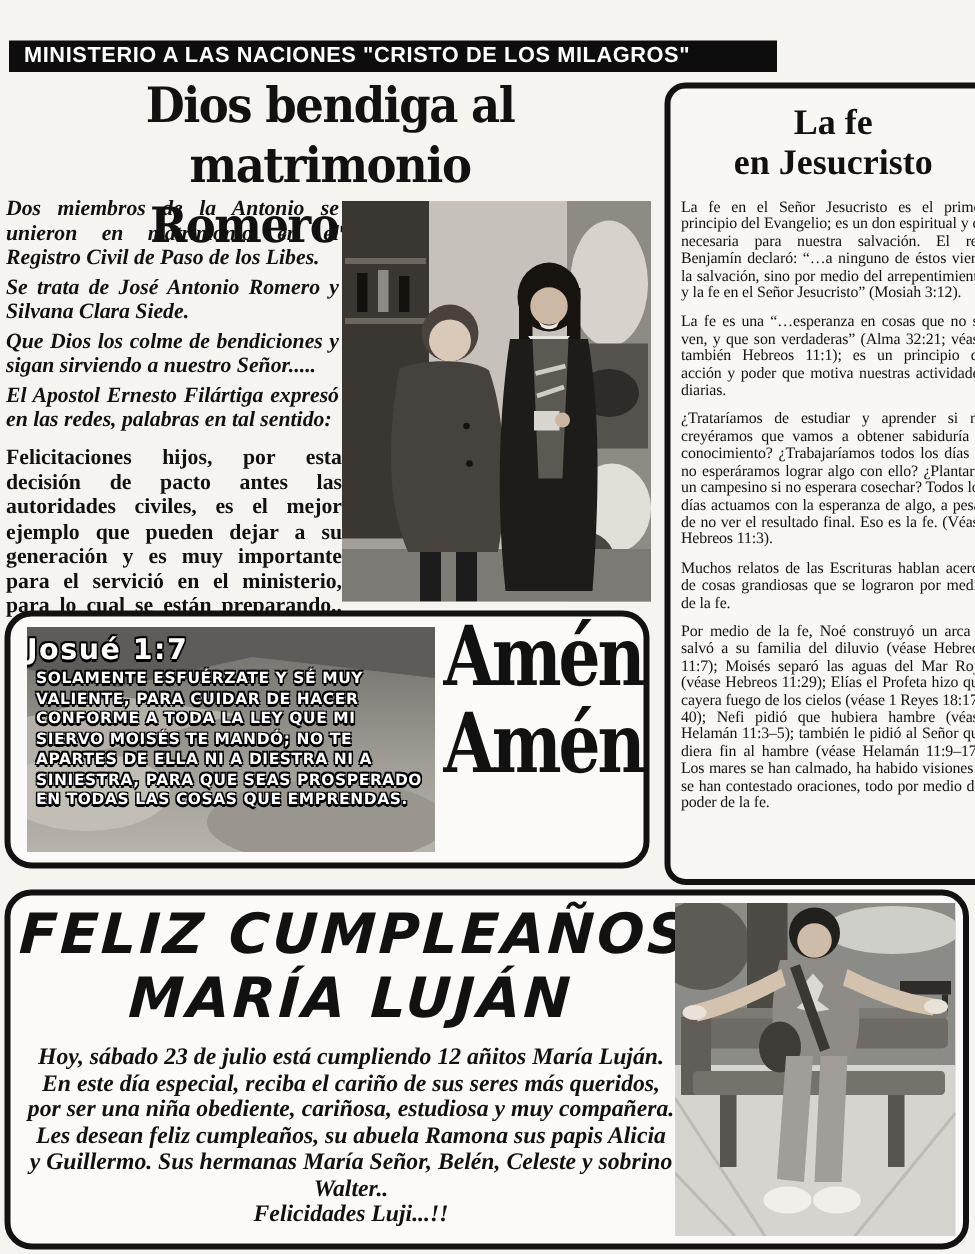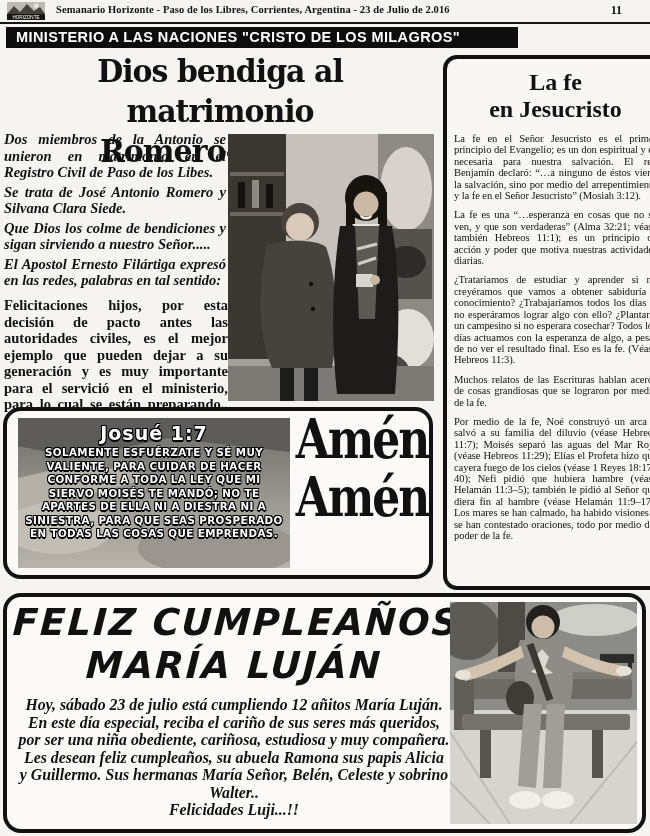--- a/index.html
+++ b/index.html
@@ -29,21 +29,21 @@
   .quote{position:absolute;left:4px;top:297px;width:224px;text-align:justify;
     font-weight:bold;font-size:14.5px;line-height:16.5px;}
   .quote .sig{font-weight:normal;}
   
   .wphoto{position:absolute;left:228px;top:134px;width:206px;height:267px;background:#a9a6a2;}
   
   .sbox{position:absolute;left:3px;top:407px;width:430px;height:172px;border:4px solid #121212;
     border-radius:18px;background:#fbfaf8;box-sizing:border-box;}
   .sphoto{position:absolute;left:11px;top:7px;width:272px;height:150px;overflow:hidden;
     background:linear-gradient(180deg,#6e6d69 0%,#88867f 34%,#a09d96 60%,#b7b3ab 100%);}
-  .stext{position:absolute;left:0;top:4px;width:100%;text-align:center;color:#fff;
+  .stext{position:absolute;left:0;top:4px;width:100%;color:#fff;
     font-family:"DejaVu Sans",sans-serif;font-weight:bold;
     text-shadow:-1px -1px 0 #000,1px -1px 0 #000,-1px 1px 0 #000,1px 1px 0 #000,0 2px 0 #000;}
   .stitle{font-size:19px;letter-spacing:1px;margin-bottom:2px;}
   .sbody{font-size:10.3px;line-height:13.5px;letter-spacing:.4px;padding:0 6px;}
   .amencol{position:absolute;left:288px;top:0;width:134px;height:164px;display:flex;flex-direction:column;
     align-items:center;gap:2px;}
   .amen{font-family:"DejaVu Serif",serif;font-weight:bold;font-size:44px;letter-spacing:-2px;
     transform:scaleY(1.25);line-height:56px;}
   
   .fbox{position:absolute;left:443px;top:55px;width:225px;height:535px;border:4px solid #121212;
@@ -58,31 +58,20 @@
     font-size:37px;line-height:43px;letter-spacing:2px;transform:skewX(-3deg);white-space:nowrap;}
   .blines{margin-top:9px;}
   .blines div{font-weight:bold;font-style:italic;font-size:15.8px;line-height:17.5px;white-space:nowrap;}
   .bphoto{position:absolute;right:5px;top:5px;width:187px;height:222px;background:#d6d4cf;overflow:hidden;}
 </style>
 </head>
 <body>
 
 <div class="page">
 
-  <div class="header">
-    <svg class="logo" viewBox="0 0 38 18">
-      <rect x="0" y="0" width="38" height="12" fill="#bdbab4"></rect>
-      <polygon points="0,12 7,4 13,10 20,2 27,9 33,5 38,12" fill="#454239"></polygon>
-      <circle cx="29" cy="4" r="2.4" fill="#e8e6e0"></circle>
-      <rect x="0" y="12" width="38" height="6" fill="#161513"></rect>
-      <text x="19" y="17" text-anchor="middle" font-size="4.6" fill="#ffffff" font-family="Liberation Sans, sans-serif">HORIZONTE</text>
-    </svg>
-    <div class="masthead">Semanario Horizonte - Paso de los Libres, Corrientes, Argentina - 23 de Julio de 2.016</div>
-    <div class="pagenum">11</div>
-  </div>
 
   <div class="banner">MINISTERIO A LAS NACIONES "CRISTO DE LOS MILAGROS"</div>
 
   <div class="headline">
     <div>Dios bendiga al matrimonio</div>
     <div>Romero-Siedes</div>
   </div>
 
   <div class="intro">
       <p>Dos miembros de la Antonio se unieron en matrimonio en el Registro Civil de Paso de los Libes.</p>

